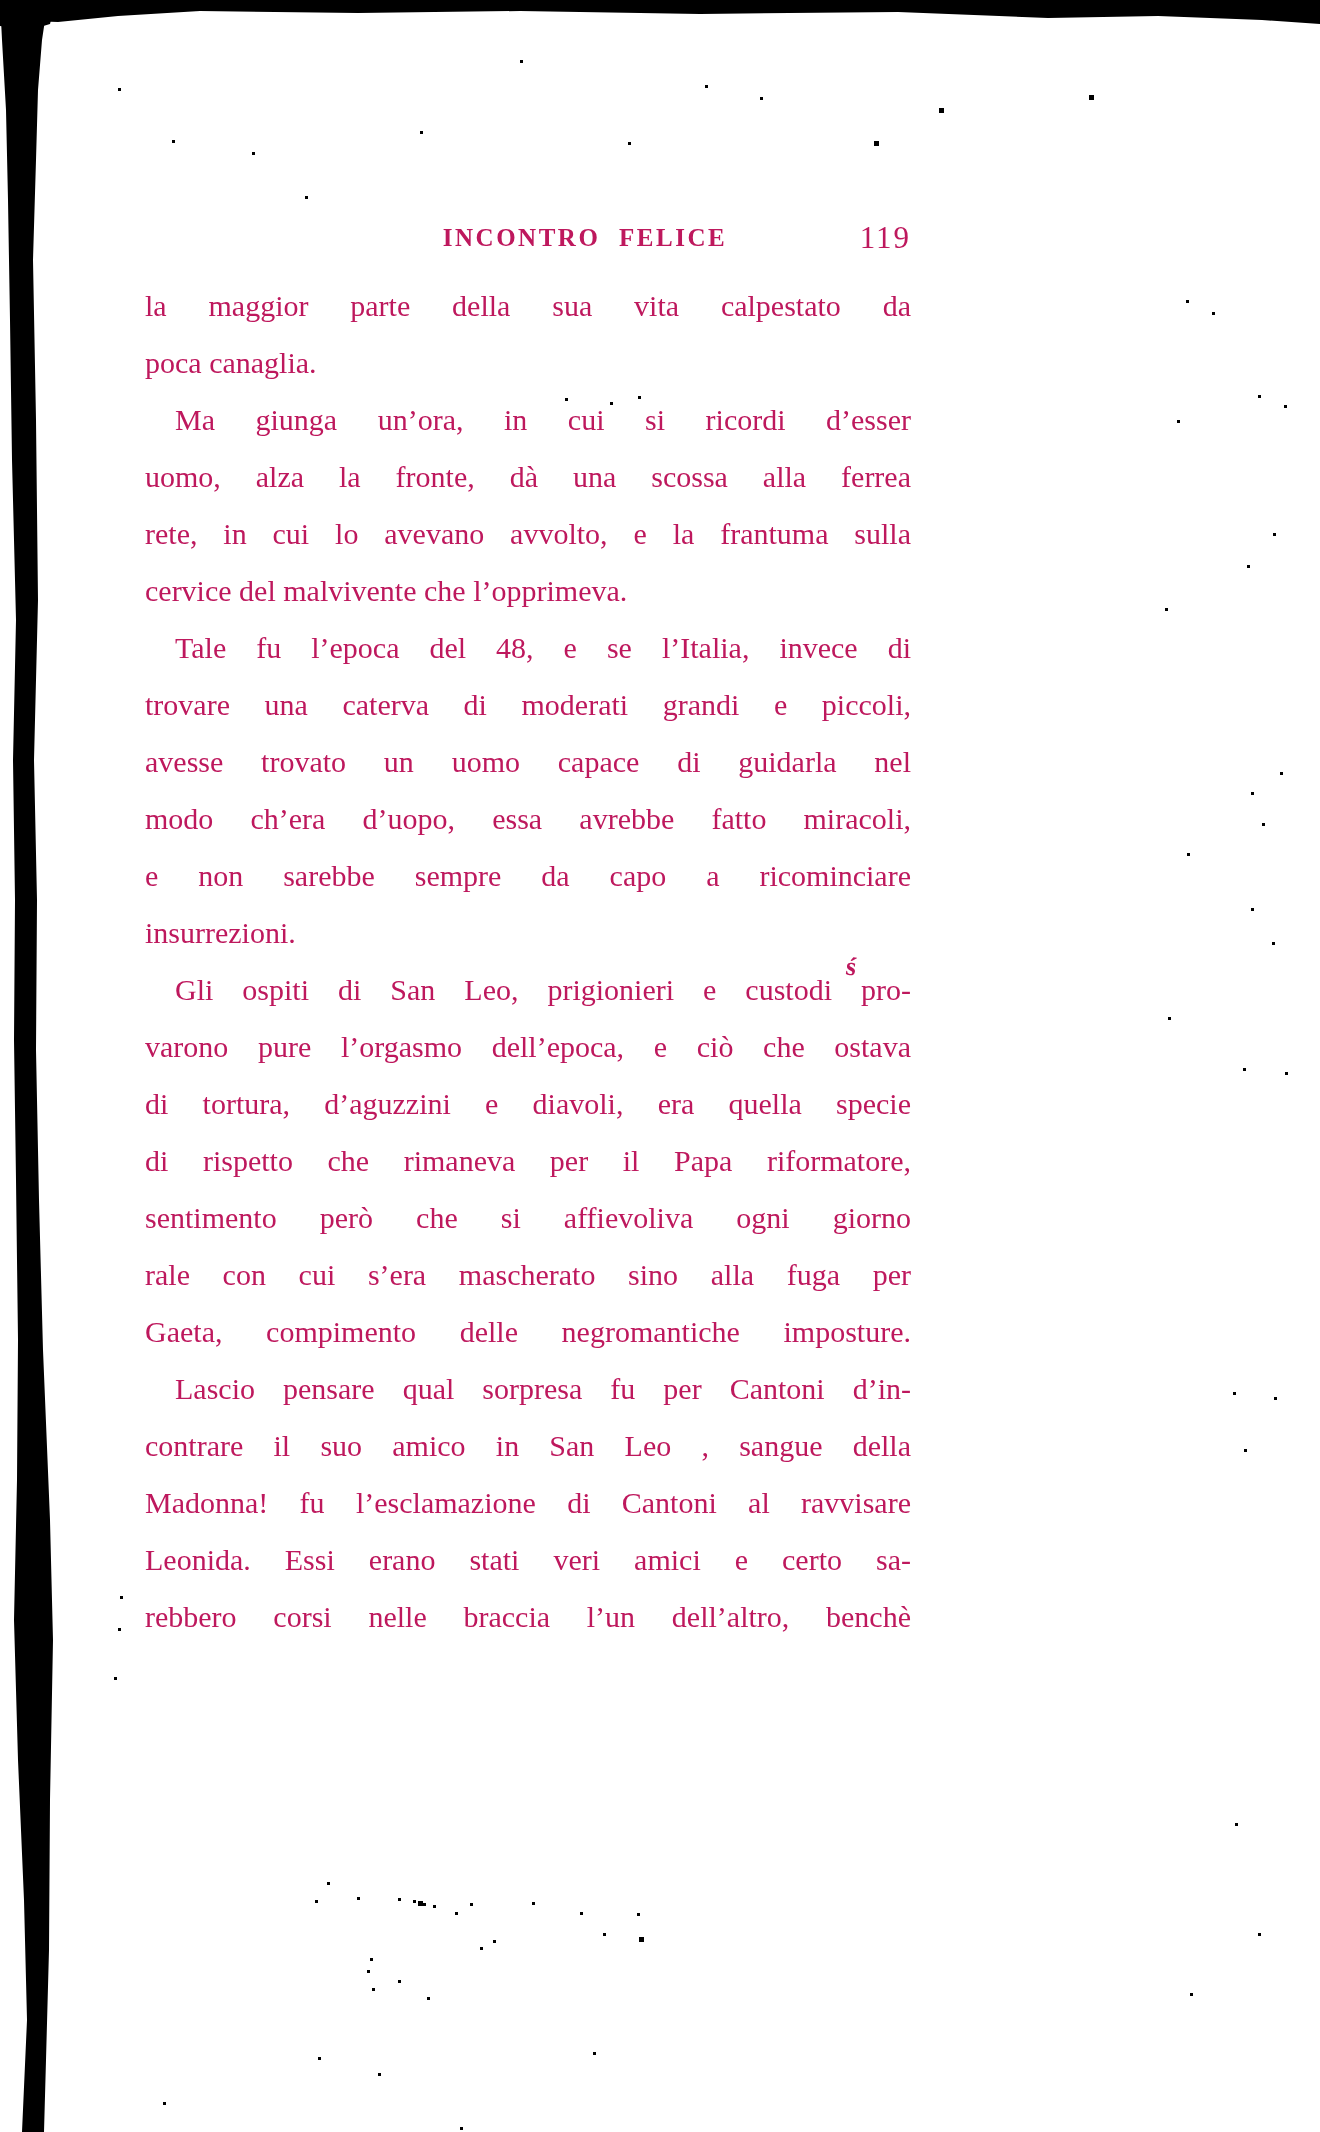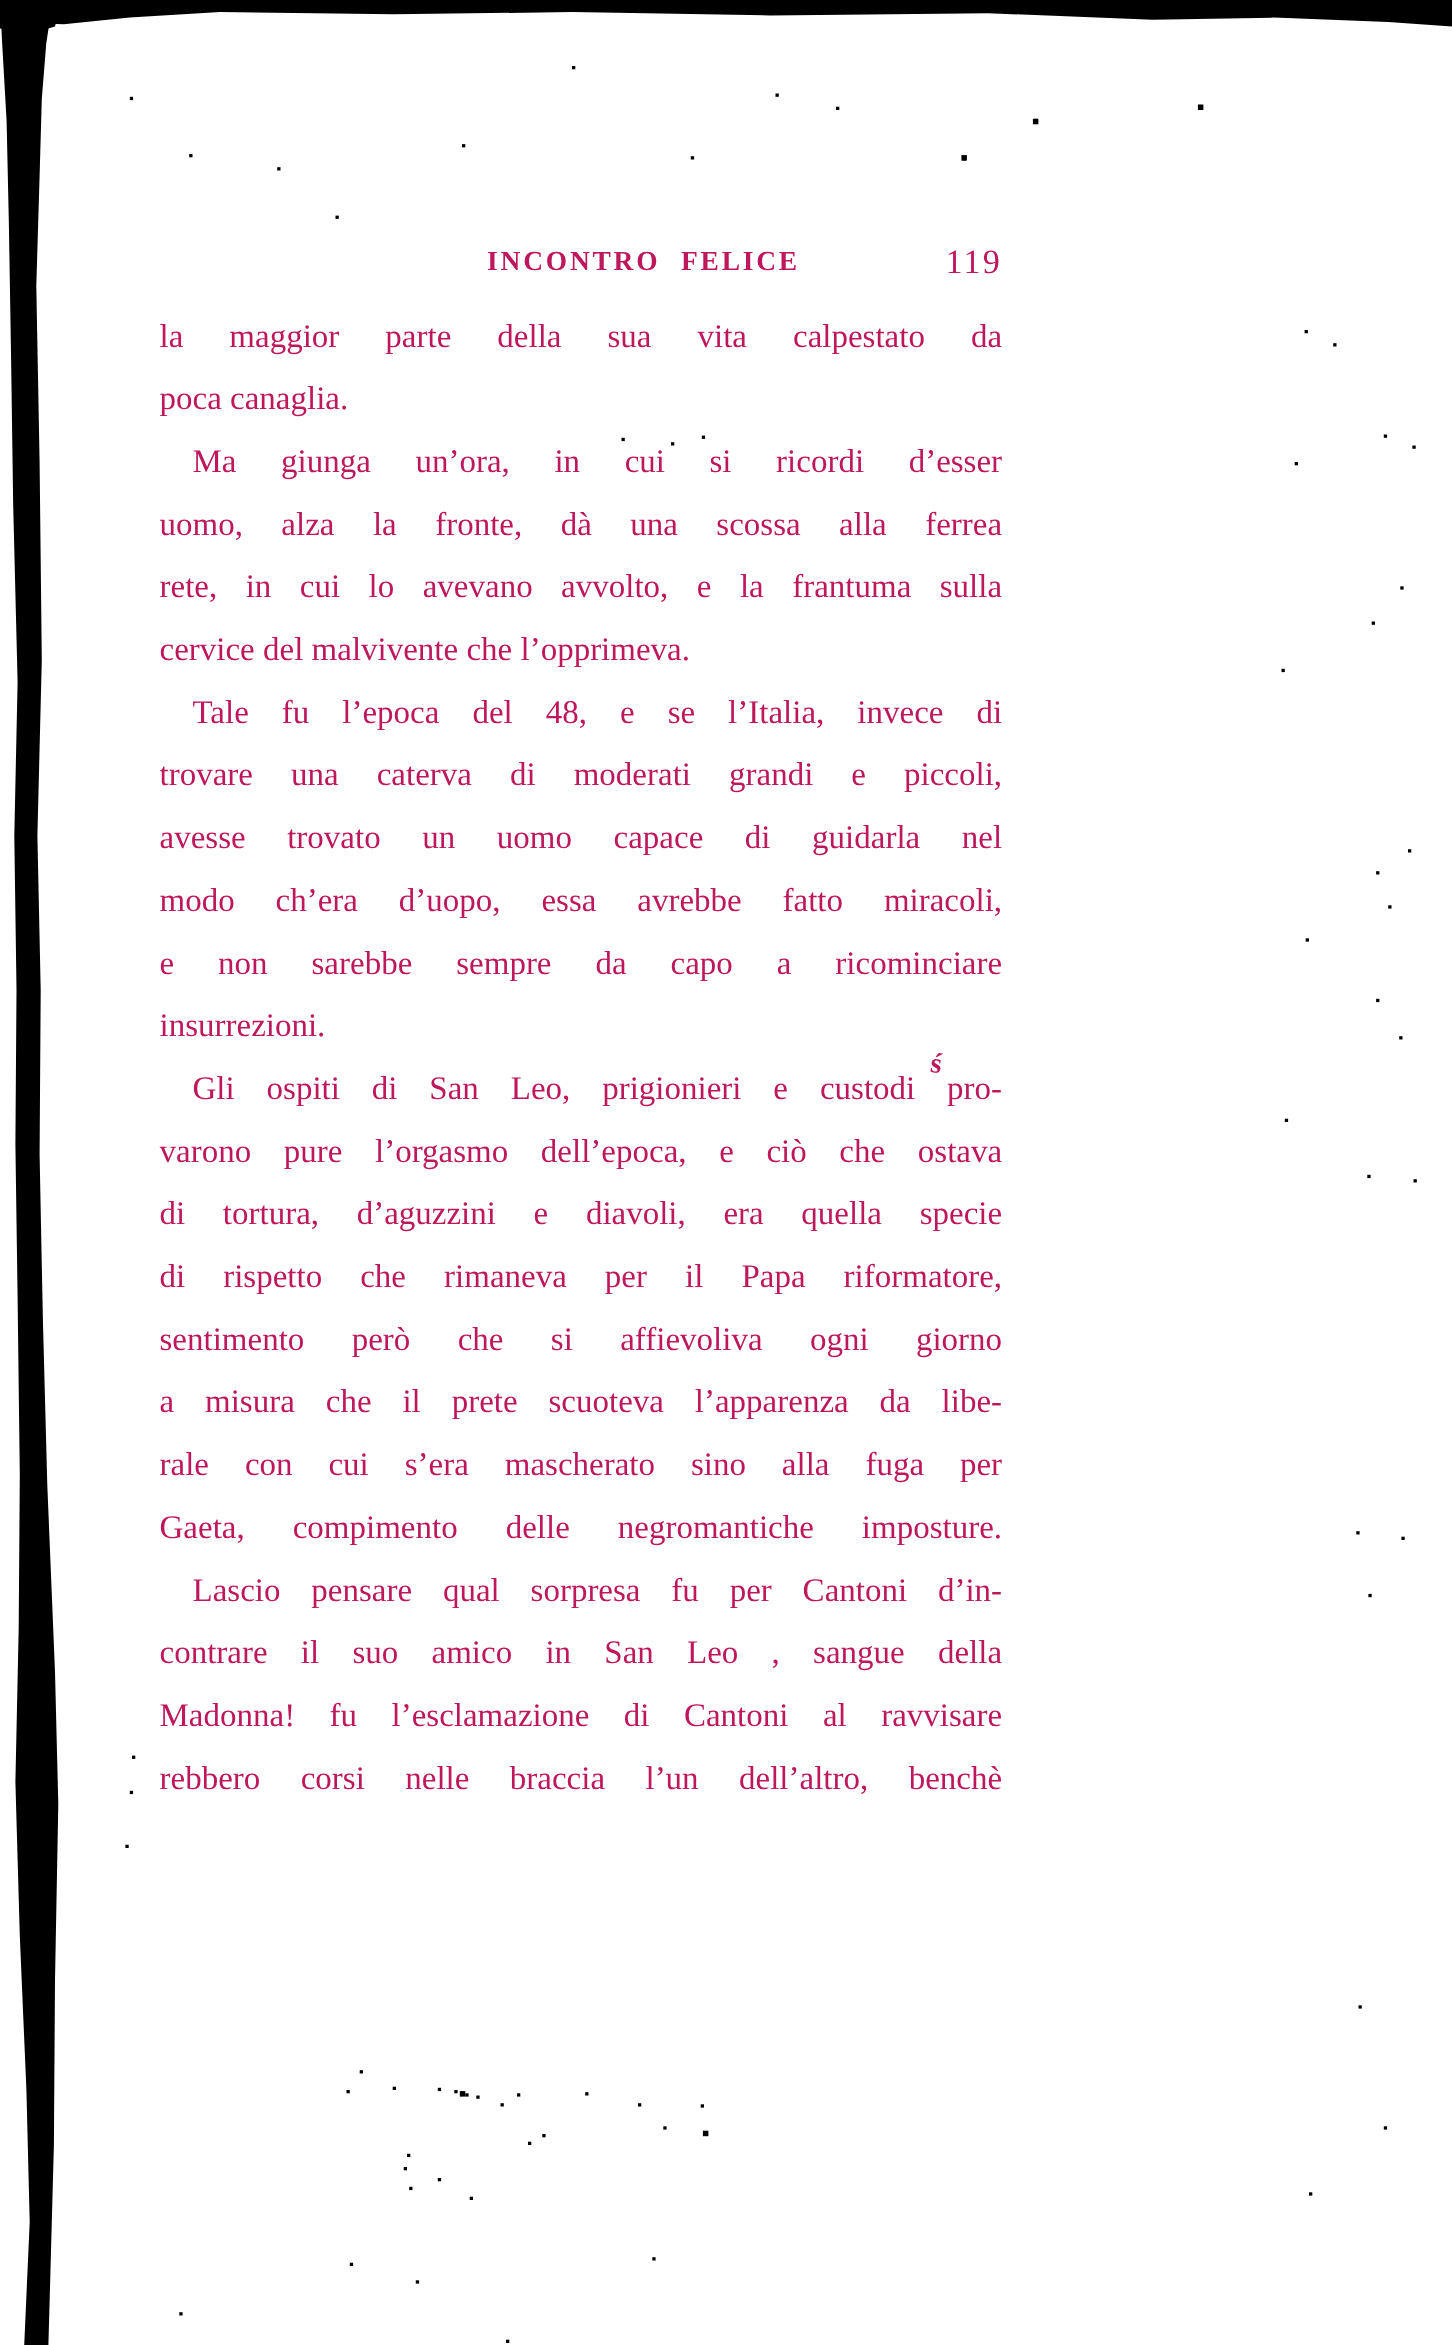--- a/index.html
+++ b/index.html
@@ -123,29 +123,29 @@
       <div class="line j">e non sarebbe sempre da capo a ricominciare</div>
       <div class="line last">insurrezioni.</div>
     </div>
 
     <div class="para">
       <div class="line j indent">Gli ospiti di San Leo, prigionieri e custodi pro-</div>
       <div class="line j">varono pure l’orgasmo dell’epoca, e ciò che ostava</div>
       <div class="line j">di tortura, d’aguzzini e diavoli, era quella specie</div>
       <div class="line j">di rispetto che rimaneva per il Papa riformatore,</div>
       <div class="line j">sentimento però che si affievoliva ogni giorno</div>
-      <div class="line j">a misura che il prete scuoteva l’apparenza da libe-</div>
       <div class="line j">rale con cui s’era mascherato sino alla fuga per</div>
       <div class="line j">Gaeta, compimento delle negromantiche imposture.</div>
     </div>
 
     <div class="para">
       <div class="line j indent">Lascio pensare qual sorpresa fu per Cantoni d’in-</div>
       <div class="line j">contrare il suo amico in San Leo , sangue della</div>
       <div class="line j">Madonna! fu l’esclamazione di Cantoni al ravvisare</div>
+      <div class="line j">Leonida. Essi erano stati veri amici e certo sa-</div>
       <div class="line j">rebbero corsi nelle braccia l’un dell’altro, benchè</div>
     </div>
 
   </div>
 
   <div class="smudge">ś</div>
 
   <div class="specks"></div>
   <div class="specks-big"></div>
 

